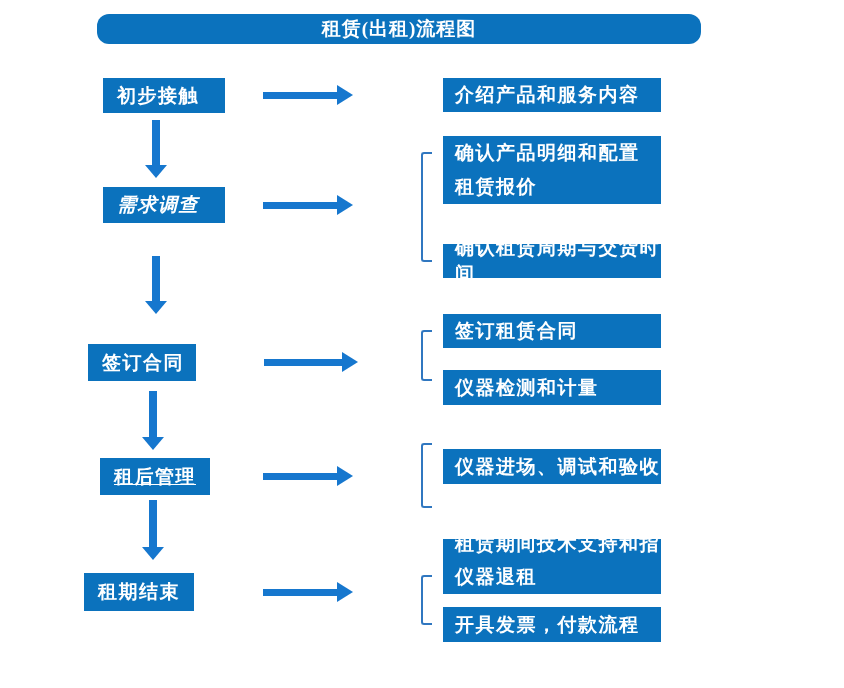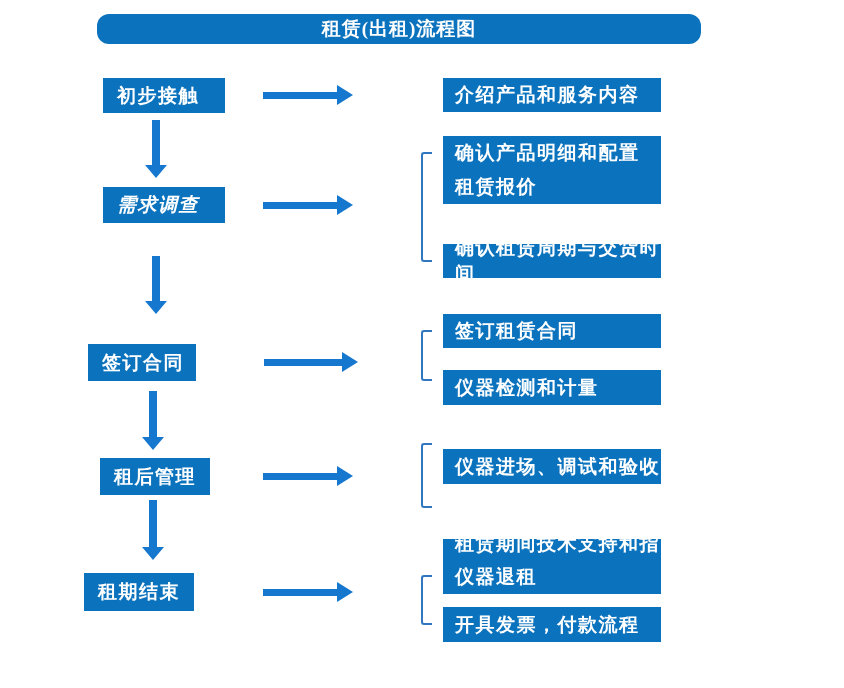--- a/index.html
+++ b/index.html
@@ -75,21 +75,21 @@
 
   <div class="box lbox" style="left:103px; top:78px;  width:122px; height:35px;">
       <span>初步接触</span>
     </div>
   <div class="box lbox" style="left:103px; top:187px; width:122px; height:36px;font-style:italic;">
       <span>需求调查</span>
     </div>
   <div class="box lbox" style="left:88px; top:344px; width:108px; height:37px;">
       <span>签订合同</span>
     </div>
-  <div class="box lbox" style="left:100px; top:458px; width:110px; height:37px;">
+  <div class="box lbox" style="left:100px; top:458px; width:110px; height:37px;text-decoration:underline;">
       <span>租后管理</span>
     </div>
   <div class="box lbox" style="left:84px; top:573px; width:110px; height:38px;">
       <span>租期结束</span>
     </div>
 
   <div class="varrow" style="left:145px; top:120px; height:58px;">
       <div class="shaft"></div>
       <div class="head"></div>
     </div>

